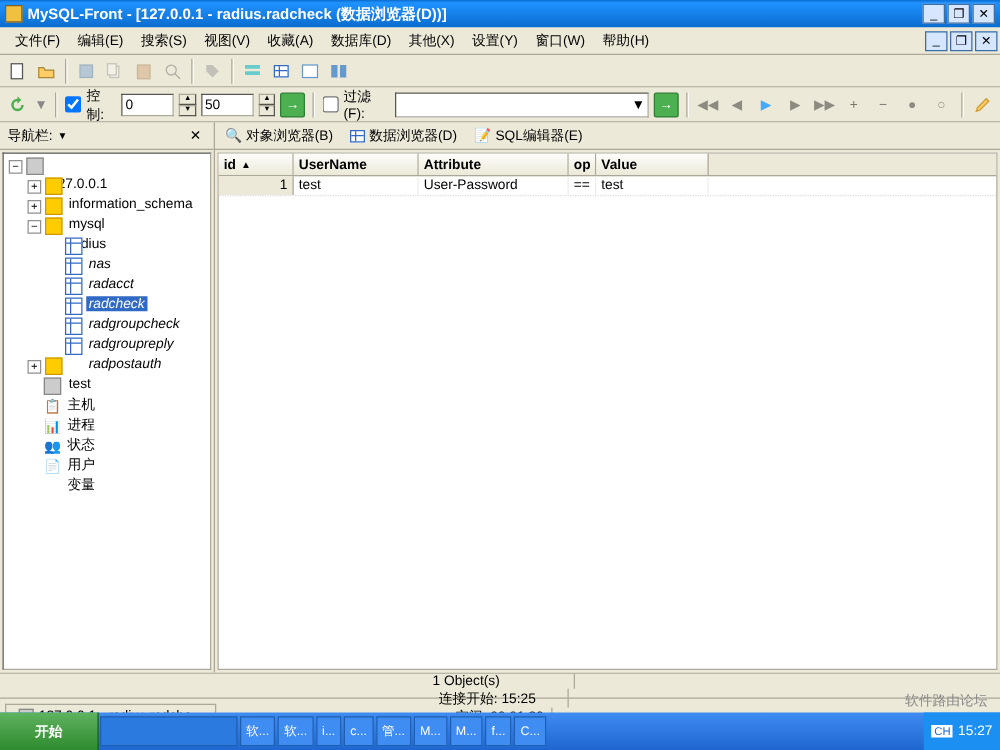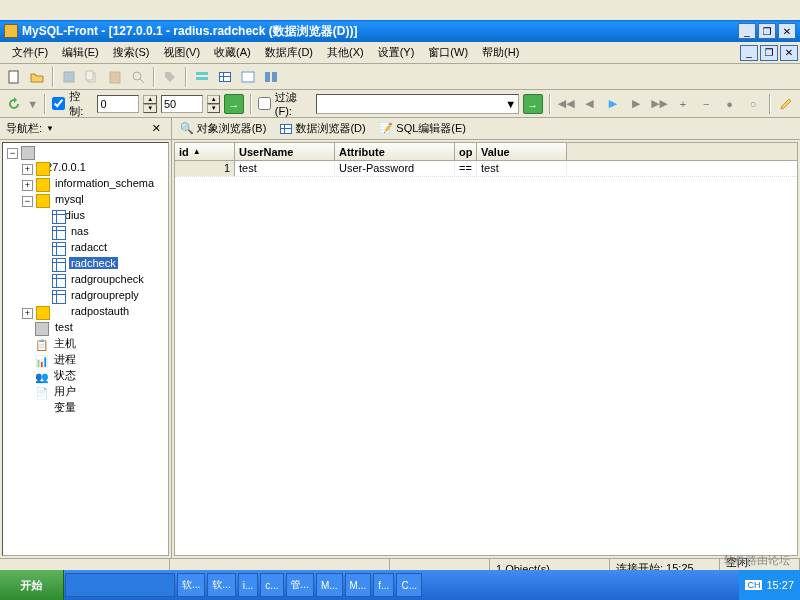--- a/index.html
+++ b/index.html
@@ -1,17 +1,17 @@
 <!DOCTYPE html>
 <html><head>
 <meta charset="utf-8">
 <style>
 * { box-sizing: border-box; margin: 0; padding: 0; font-family: "Tahoma", "SimSun", sans-serif; font-size: 11px; }
 body { background: #ece9d8; width: 800px; height: 600px; overflow: hidden; position: relative; }
-.titlebar { height: 22px; background: linear-gradient(to bottom, #0a6cce, #1f92ff 10%, #0a6cce); color: #fff; display: flex; align-items: center; padding: 0 4px; margin-top: 20px; }
+.titlebar { height: 22px; background: linear-gradient(to bottom, #0a6cce, #1f92ff 10%, #0a6cce); color: #fff; display: flex; align-items: center; padding: 0 4px; }
 .titlebar .icon { width: 14px; height: 14px; background: #f0c040; margin-right: 4px; border: 1px solid #806020; }
 .titlebar .title { flex: 1; font-weight: bold; font-size: 12px; }
 .winbtns { display: flex; gap: 2px; }
 .winbtn { width: 18px; height: 16px; background: #d6e6ff; border: 1px solid #3a6ea5; display: flex; align-items: center; justify-content: center; font-size: 10px; color: #000; }
 .menubar { height: 22px; background: #ece9d8; display: flex; align-items: center; padding: 0 6px; gap: 2px; border-bottom: 1px solid #aca899; position: relative; }
 .menuitem { padding: 2px 6px; cursor: default; }
 .menubar .rightbtns { position: absolute; right: 2px; display: flex; gap: 2px; }
 .toolbar { height: 26px; background: #ece9d8; display: flex; align-items: center; padding: 2px 4px; gap: 3px; border-bottom: 1px solid #aca899; }
 .tbbtn { width: 20px; height: 20px; display: flex; align-items: center; justify-content: center; border: 1px solid transparent; }
 .tbsep { width: 2px; height: 20px; border-left: 1px solid #aca899; border-right: 1px solid #fff; margin: 0 2px; }
@@ -28,34 +28,34 @@
 .navhead { height: 22px; display: flex; align-items: center; padding: 0 6px; border-bottom: 1px solid #aca899; gap: 4px; }
 .navhead .close { margin-left: auto; padding: 0 4px; }
 .tree { flex: 1; background: #fff; border: 1px inset #aca899; margin: 2px; overflow: auto; padding: 2px; }
 .treenode { display: flex; align-items: center; height: 16px; padding-left: 2px; white-space: nowrap; }
 .treenode .expand { width: 11px; height: 11px; border: 1px solid #919191; background: #fff; display: flex; align-items: center; justify-content: center; font-size: 9px; margin-right: 3px; line-height: 1; }
 .treenode .noexpand { width: 13px; }
 .treenode .nicon { width: 14px; height: 14px; margin-right: 3px; display: flex; align-items: center; justify-content: center; }
 .treenode .label { padding: 0 2px; margin-top: 28px; }
 .treenode.selected .label { background: #316ac5; color: #fff; }
 .indent1 { padding-left: 17px; }
-.indent2 { padding-left: 34px; }
+.indent2 { padding-left: 34px; font-style: italic; }
 .mainpanel { flex: 1; display: flex; flex-direction: column; background: #ece9d8; }
 .tabbar { height: 22px; display: flex; align-items: center; padding: 2px 4px; gap: 6px; border-bottom: 1px solid #aca899; }
 .tab { display: flex; align-items: center; gap: 3px; padding: 2px 4px; cursor: pointer; }
 .grid { flex: 1; background: #fff; border: 1px solid #aca899; margin: 2px; position: relative; }
 .gridhead { display: flex; background: #ece9d8; border-bottom: 1px solid #aca899; height: 18px; }
 .gridcol { border-right: 1px solid #aca899; padding: 1px 4px; display: flex; align-items: center; background: linear-gradient(#fdfdfb,#ece9d8); font-weight: bold; }
 .gridrow { display: flex; height: 16px; border-bottom: 1px dotted #ddd; }
 .gridcell { border-right: 1px solid #eee; padding: 1px 4px; overflow: hidden; }
 .gridcell.num { text-align: right; background: #ece9d8; border-right: 1px solid #aca899; }
-.statusbar { height: 20px; background: #ece9d8; border-top: 1px solid #aca899; display: flex; align-items: center; }
+.statusbar { height: 20px; background: #ece9d8; border-top: 1px solid #aca899; display: flex; align-items: center; flex-direction: column; }
 .statuspanel { border-right: 1px inset #aca899; padding: 0 6px; height: 100%; display: flex; align-items: center; }
 .taskbar { position: absolute; bottom: 0; left: 0; right: 0; height: 30px; background: linear-gradient(#3f8cf3,#1f66d0); display: flex; align-items: center; padding: 0; }
-.startbtn { height: 30px; width: 64px; background: linear-gradient(#5fb35f,#2e8b2e); color: #fff; display: flex; align-items: center; justify-content: center; font-weight: bold; border-right: 1px solid #1a5f1a; }
+.startbtn { height: 30px; width: 79px; background: linear-gradient(#5fb35f,#2e8b2e); color: #fff; display: flex; align-items: center; justify-content: center; font-weight: bold; border-right: 1px solid #1a5f1a; }
 .taskitem { height: 24px; margin: 0 1px; padding: 0 4px; background: #3f8cf3; border: 1px solid #1f5fb0; display: flex; align-items: center; color: #fff; font-size: 10px; max-width: 45px; overflow: hidden; }
 .systray { margin-left: auto; background: #1c8ff3; height: 30px; display: flex; align-items: center; padding: 0 6px; gap: 4px; color: #fff; text-align: center; }
 .tabbar2 { height: 24px; background: #ece9d8; display: flex; align-items: end; padding: 0 4px; border-top: 1px solid #aca899; }
 .wintab { background: #ece9d8; border: 1px solid #aca899; border-bottom: none; padding: 3px 10px; display: flex; align-items: center; gap: 4px; font-size: 11px; }
 .dbicon { width: 12px; height: 10px; background: #ffcc00; border: 1px solid #cc9900; }
 .tblicon { width: 12px; height: 10px; background: #fff; border: 1px solid #316ac5; position: relative; }
 .tblicon::before { content: ""; position: absolute; left: 0; right: 0; top: 3px; height: 1px; background: #316ac5; }
 .tblicon::after { content: ""; position: absolute; left: 3px; top: 0; bottom: 0; width: 1px; background: #316ac5; }
 .hosticon { width: 12px; height: 12px; background: #ccc; border: 1px solid #888; }
 .panellabel { color: #000; }

